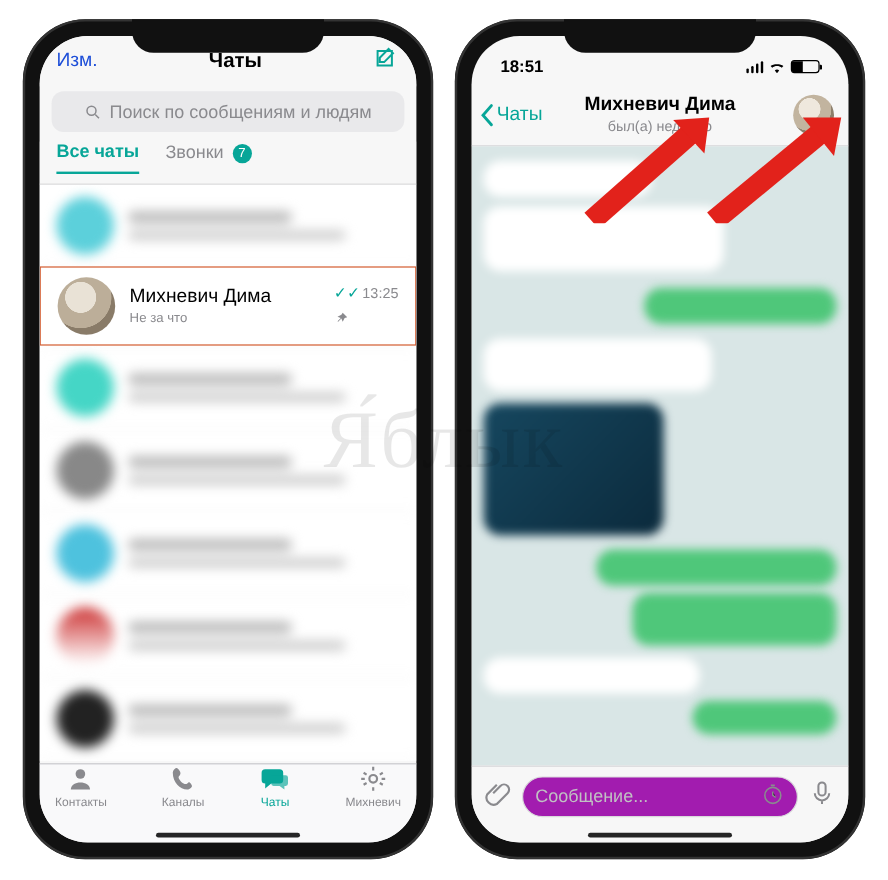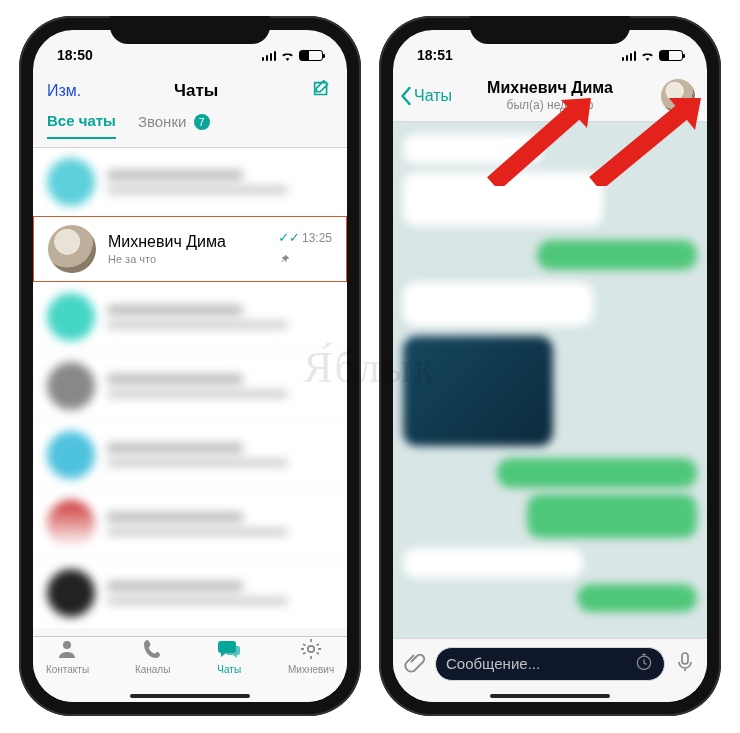--- a/index.html
+++ b/index.html
@@ -106,71 +106,61 @@
   .bub.in { background:#fff; }
   .bub.out { background:#4fc77a; }
   .arrow { position:absolute; z-index:20; }
 
   .input-bar {
     position:absolute; bottom:0; left:0; right:0; height:64px; background:#f7f7f7;
     border-top:.5px solid #d8d8da; display:flex; align-items:center; padding:0 10px 14px 10px; gap:8px;
   }
   .input-bar .attach svg, .input-bar .mic svg { width:24px; height:24px; }
   .msg-input {
-    flex:1; height:34px; background:#0f172a; border:1px solid #d9d9db; border-radius:17px;
+    flex:1; height:34px; background:#a21caf; border:1px solid #d9d9db; border-radius:17px;
     display:flex; align-items:center; padding:0 10px; color:#c0c0c3; font-size:15px;
     justify-content:space-between;
   }
   .msg-input .timer svg{width:20px;height:20px;}
 
   .watermark {
     position:absolute; top:50%; left:50%; transform:translate(-50%,-50%);
-    font-size:44px; color:#000; opacity:0.09; letter-spacing:2px; pointer-events:none;
+    font-size:68px; color:#000; opacity:0.09; letter-spacing:2px; pointer-events:none;
     font-family: Georgia, serif; z-index:50;
   }
 </style>
 </head>
 <body>
 
 <div class="watermark">Я́блык</div>
 
 <div class="stage">
 
   <div class="phone">
     <div class="notch"></div>
     <div class="screen">
 
-      <div class="status-bar">
-        <span>18:50</span>
-        <div class="status-right">
-          <div class="sig-bars">
-              <span></span>
-              <span></span>
-              <span></span>
-              <span></span>
-            </div>
-          <svg class="wifi-icon" viewBox="0 0 24 18">
-              <path fill="#000" d="M12 18l-3-3.7c1.7-1.6 4.3-1.6 6 0L12 18zM5.5 10.7l-2.2-2.6C6.6 4.9 17.4 4.9 20.7 8.1l-2.2 2.6c-3.6-3.3-9.4-3.3-13 0z"></path>
-            </svg>
-          <div class="batt">
-              <i></i>
-            </div>
-        </div>
-      </div>
 
       <div class="nav-row">
         <span class="edit">Изм.</span>
         <span class="title">Чаты</span>
         <span class="compose">
           <svg viewBox="0 0 24 24">
               <path fill="none" stroke="#07a698" stroke-width="1.8" d="M4 5h13v13H4z M14 3l4 4-8 8H6v-4z"></path>
             </svg>
         </span>
       </div>
 
+      <div class="search-bar">
+        <svg width="15" height="15" viewBox="0 0 24 24">
+            <circle cx="10" cy="10" r="6" fill="none" stroke="#8a8a8e" stroke-width="2"></circle>
+            <line x1="15" y1="15" x2="20" y2="20" stroke="#8a8a8e" stroke-width="2"></line>
+          </svg>
+        <span>Поиск по сообщениям и людям</span>
+      </div>
 
       <div class="tabs-row">
         <span class="tab active">Все чаты</span>
         <span class="tab">
           <span>Звонки</span>
           <span class="badge">7</span>
         </span>
       </div>
 
       <div class="chat-list">

